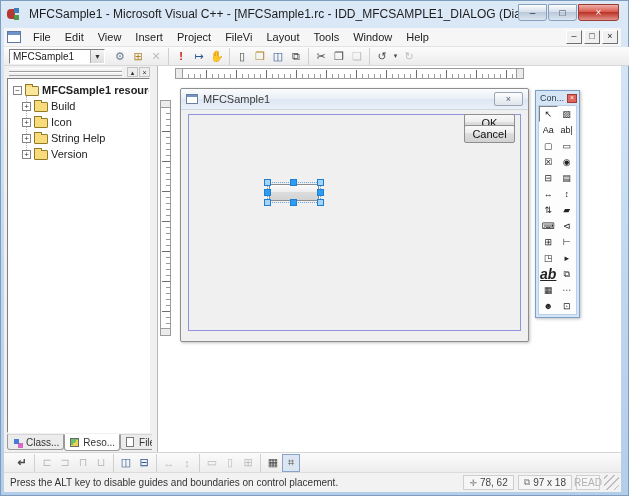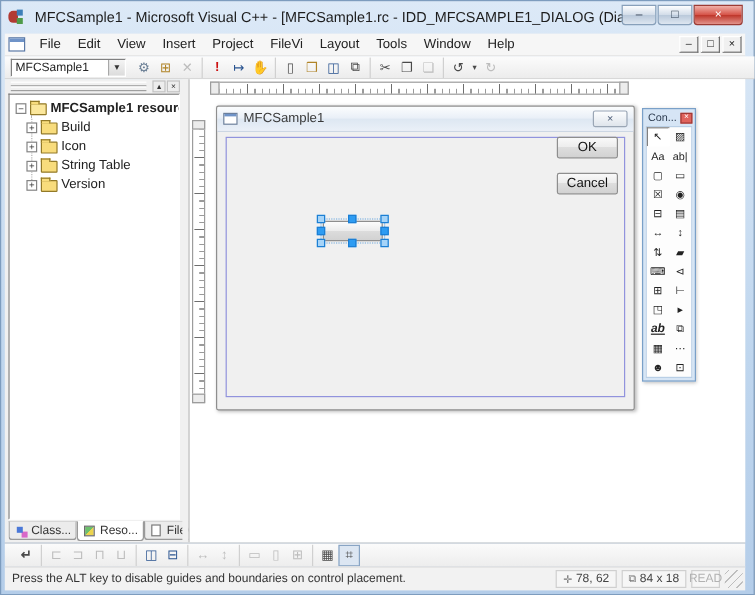--- a/index.html
+++ b/index.html
@@ -111,42 +111,42 @@
   .dlg-icon::before{content:"";position:absolute;left:0;top:0;right:0;height:2px;background:#6f93c8;}
   .dlg-title-text{font-size:11px;color:#3a3a3a;}
   .dlg-close{margin-left:auto;width:29px;height:14px;border:1px solid #9aa6b5;border-radius:2px;
     background:linear-gradient(#fcfdfe,#dfe5ec);display:flex;align-items:center;justify-content:center;
     font-size:9px;color:#50607a;}
   .dlg-client{position:absolute;left:0;top:22px;right:0;bottom:0;}
   .guide{position:absolute;left:7px;top:3px;right:7px;bottom:10px;border:1px solid #9193dd;}
   .vbtn{position:absolute;width:51px;height:18px;border:1px solid #8e8e8e;border-radius:2px;
     background:linear-gradient(#f9f9f9,#ededed 45%,#dedede 47%,#d2d2d2);
     display:flex;align-items:center;justify-content:center;font-size:11px;color:#111;}
-  .btn-ok{right:13px;top:3px;margin-left:20px;} .btn-cancel{right:13px;top:33px;}
+  .btn-ok{right:13px;top:3px;margin-left:20px;} .btn-cancel{right:13px;top:14px;}
   .sel-ctl{position:absolute;left:84px;top:69px;width:58px;height:25px;}
   .sel-outline{position:absolute;inset:2px;border:1px dotted #6ba7dd;}
   .sel-btn{position:absolute;left:4px;top:4px;right:4px;bottom:4px;border:1px solid #8e8e8e;border-radius:2px;
     background:linear-gradient(#fcfcfc,#ececec 48%,#dcdcdc 50%,#d2d2d2);}
   .h{position:absolute;width:7px;height:7px;background:#2e9cf2;border:1px solid #1c7fd4;}
   .h.corner{background:#a6d4f8;}
   .h.nw{left:-1px;top:-1px;} .h.n{left:50%;margin-left:-4px;top:-1px;} .h.ne{right:-1px;top:-1px;}
   .h.w{left:-1px;top:50%;margin-top:-4px;} .h.e{right:-1px;top:50%;margin-top:-4px;}
   .h.sw{left:-1px;bottom:-1px;} .h.s{left:50%;margin-left:-4px;bottom:-1px;} .h.se{right:-1px;bottom:-1px;}
 
   
   .toolbox{position:absolute;left:377px;top:24px;width:45px;height:228px;background:#d6e5f5;
     border:1px solid #7aa0c8;box-shadow:1px 1px 3px rgba(0,0,0,.25);display:flex;flex-direction:column;}
   .tb-title{height:13px;display:flex;align-items:center;gap:2px;padding:1px 2px 0 4px;font-size:9px;color:#2d3c50;}
   .tb-close{margin-left:auto;width:10px;height:9px;background:#e0635c;border:1px solid #a03a36;color:#fff;
     font-size:7px;line-height:6px;text-align:center;}
   .tb-grid{flex:1;margin:1px 2px 2px;background:#fdfdfd;border:1px solid #b9cfe6;
     display:grid;grid-template-columns:1fr 1fr;align-content:start;}
   .tool{height:16px;display:flex;align-items:center;justify-content:center;font-size:9px;color:#222;}
   .tool.sel{border:1px solid;border-color:#808080 #fff #fff #808080;background:#fff;}
-  .tool.u-it{font-style:italic;text-decoration:underline;font-weight:bold;font-size:10px;}
+  .tool.u-it{font-style:italic;text-decoration:underline;font-weight:bold;font-size:14px;}
 
   
   .layoutbar{position:absolute;left:4px;bottom:24px;right:8px;height:20px;
     background:linear-gradient(#fbfbfb,#ededed);border-top:1px solid #d5d5d5;
     display:flex;align-items:center;padding-left:6px;}
   .layoutbar .tbtn{height:18px;}
   .pressed{background:#dce6f2;border:1px solid #88a4c4;}
 
   
   .statusbar{position:absolute;left:4px;bottom:4px;right:8px;height:20px;background:#f2f2f2;
@@ -272,21 +272,21 @@
 
             <div class="trow">
               <span class="expander">+</span>
               <span class="folder"></span>
               <span>Icon</span>
             </div>
 
             <div class="trow">
               <span class="expander">+</span>
               <span class="folder"></span>
-              <span>String Table</span>
+              <span>String Help</span>
             </div>
 
             <div class="trow">
               <span class="expander">+</span>
               <span class="folder"></span>
               <span>Version</span>
             </div>
           </div>
       </div>
       <div class="ws-tabs">
@@ -447,19 +447,19 @@
   </div>
 
   <div class="statusbar">
     <span class="sb-msg">Press the ALT key to disable guides and boundaries on control placement.</span>
     <span class="sb-panel">
       <span class="sb-icon">✛</span>
       <span>78, 62</span>
     </span>
     <span class="sb-panel">
       <span class="sb-icon">⧉</span>
-      <span>84 x 18</span>
+      <span>97 x 18</span>
     </span>
     <span class="sb-panel sb-read">READ</span>
     <span class="sb-grip"></span>
   </div>
 
 </div>
 
 </body></html>

